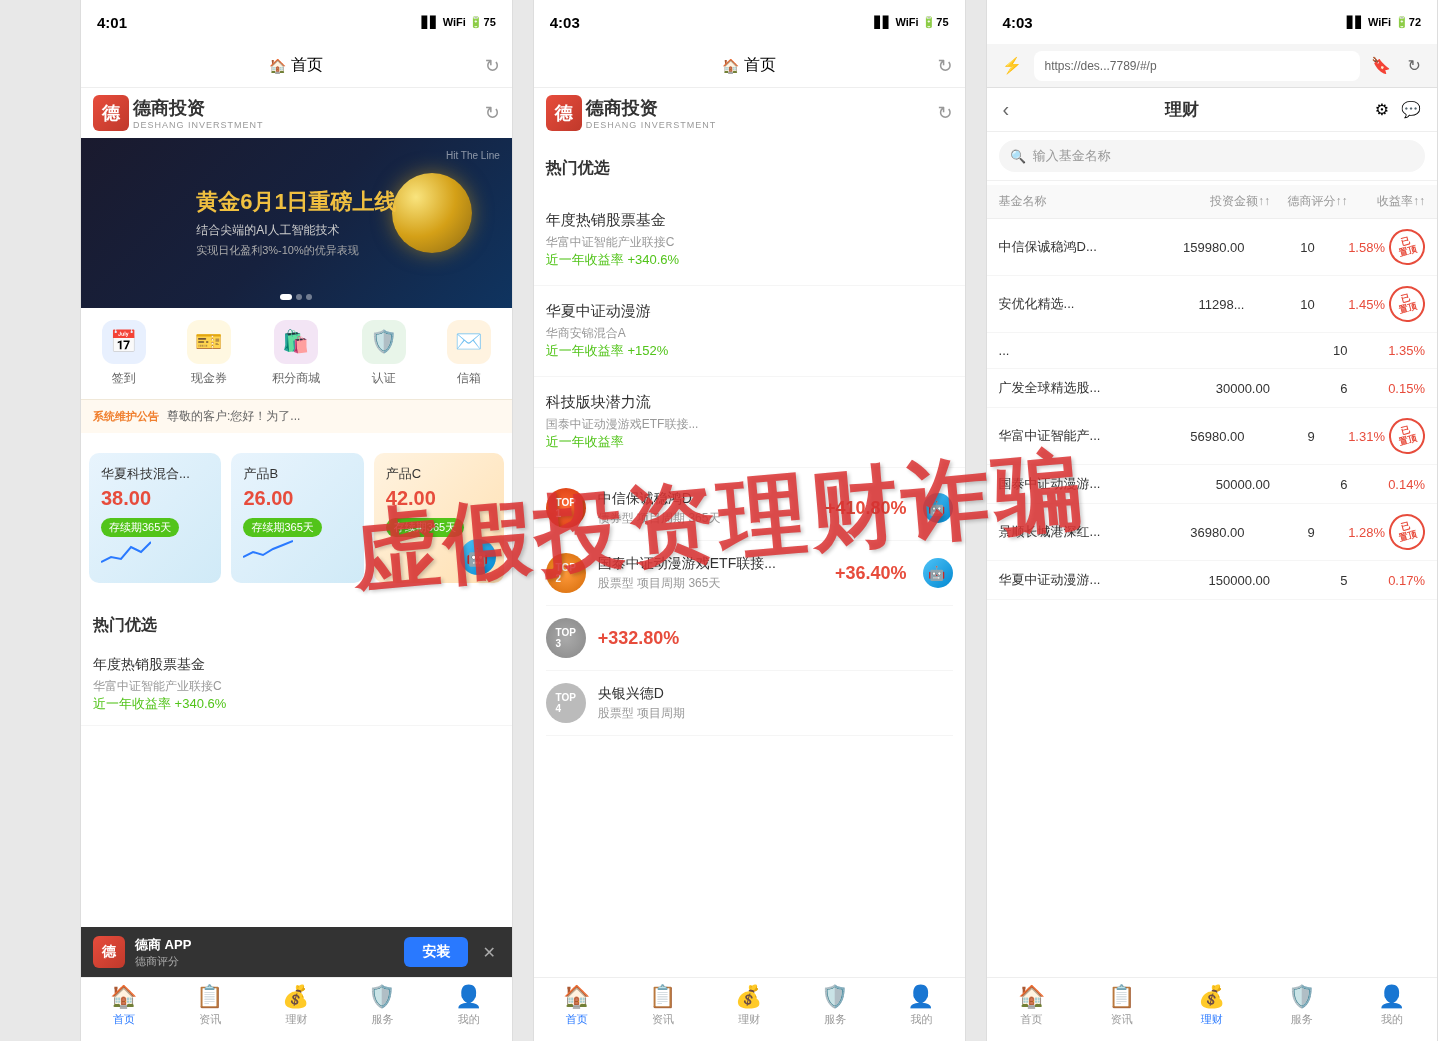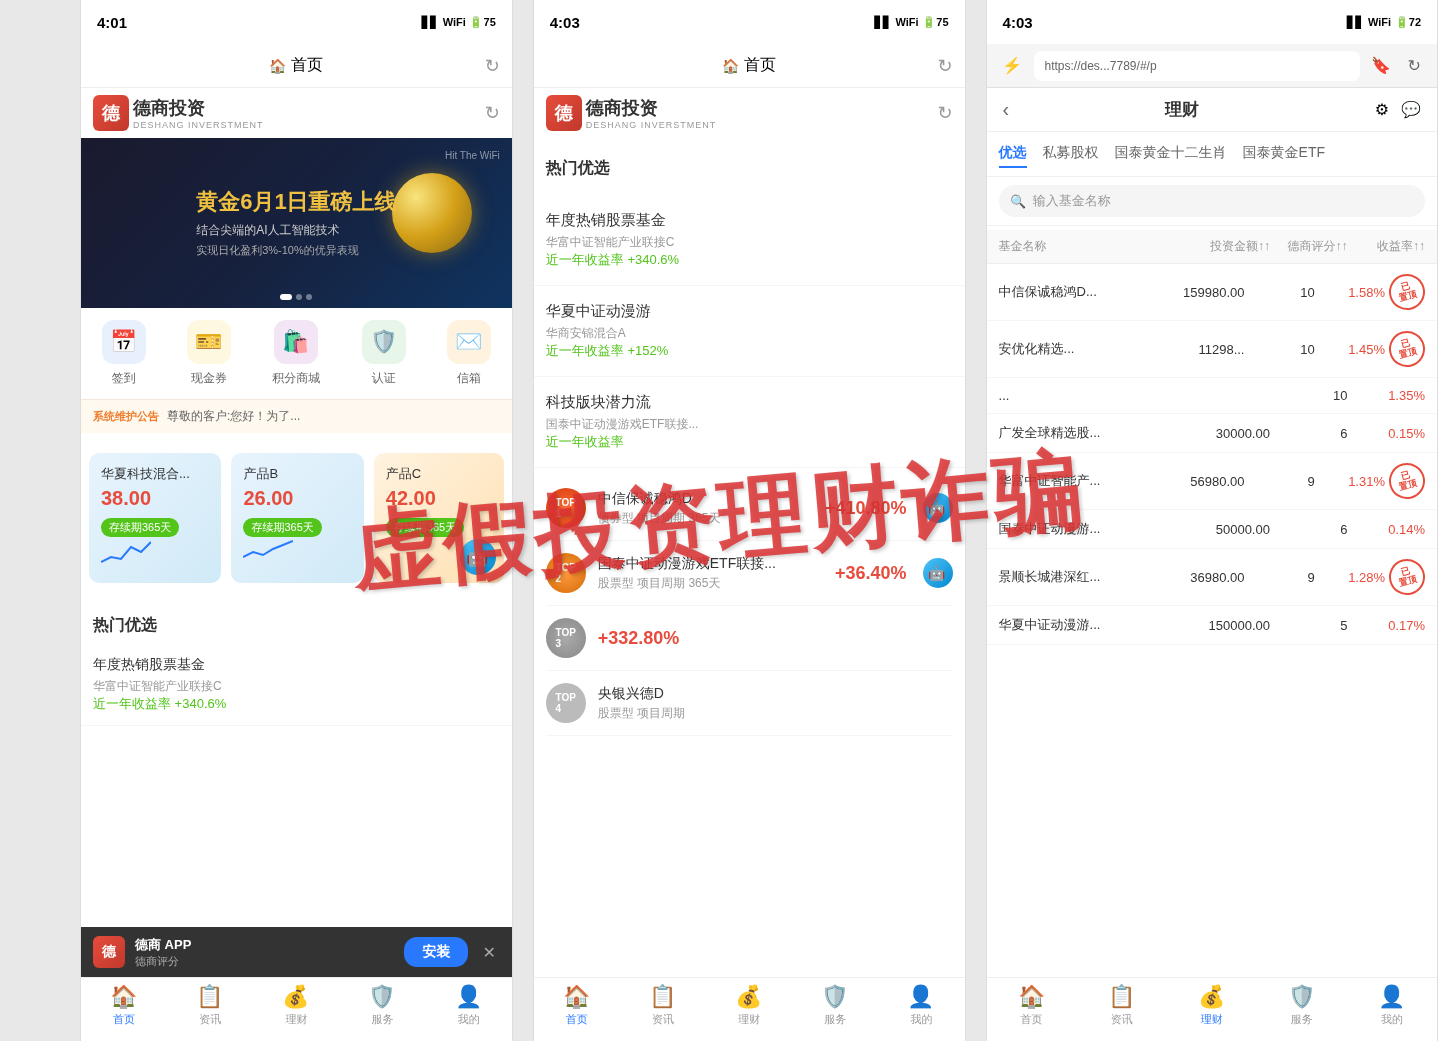--- a/index.html
+++ b/index.html
@@ -287,21 +287,21 @@
     }
     .app-install-text { flex: 1; }
     .app-install-name { font-size: 13px; color: #fff; font-weight: 600; }
     .app-install-sub { font-size: 11px; color: #aaa; }
     .app-install-btn {
       background: #2979ff;
       color: white;
       font-size: 14px;
       font-weight: 600;
       padding: 6px 18px;
-      border-radius: 13px;
+      border-radius: 6px;
     }
     .app-install-close { color: #aaa; font-size: 16px; padding: 4px; }
 
     
     .bottom-tabs {
       position: absolute;
       bottom: 0;
       left: 0;
       right: 0;
       height: 64px;
@@ -552,21 +552,21 @@
 
     <div class="banner">
       <div class="banner-content">
         <div class="banner-title">黄金6月1日重磅上线</div>
         <div class="banner-subtitle">结合尖端的AI人工智能技术</div>
         <div class="banner-desc">实现日化盈利3%-10%的优异表现</div>
       </div>
       <div class="banner-decoration">
         <div class="golden-ball"></div>
       </div>
-      <span class="banner-tag">Hit The WiFi</span>
+      <span class="banner-tag">Hit The Line</span>
       <div class="banner-dots">
         <div class="banner-dot active"></div>
         <div class="banner-dot"></div>
         <div class="banner-dot"></div>
       </div>
     </div>
 
     <div class="quick-actions">
       <div class="quick-action">
         <div class="quick-action-icon qa-blue">📅</div>
@@ -805,26 +805,20 @@
 
     <div class="wealth-nav">
       <span class="wealth-back">‹</span>
       <span class="wealth-title">理财</span>
       <div class="wealth-icons">
         <span>⚙</span>
         <span>💬</span>
       </div>
     </div>
 
-    <div class="wealth-tabs">
-      <div class="wealth-tab active">优选</div>
-      <div class="wealth-tab">私募股权</div>
-      <div class="wealth-tab">国泰黄金十二生肖</div>
-      <div class="wealth-tab">国泰黄金ETF</div>
-    </div>
 
     <div class="search-bar">
       <div class="search-input">
         <span>🔍</span>
         <span>输入基金名称</span>
       </div>
     </div>
 
     <div class="fund-table">
       <div class="fund-table-header">

